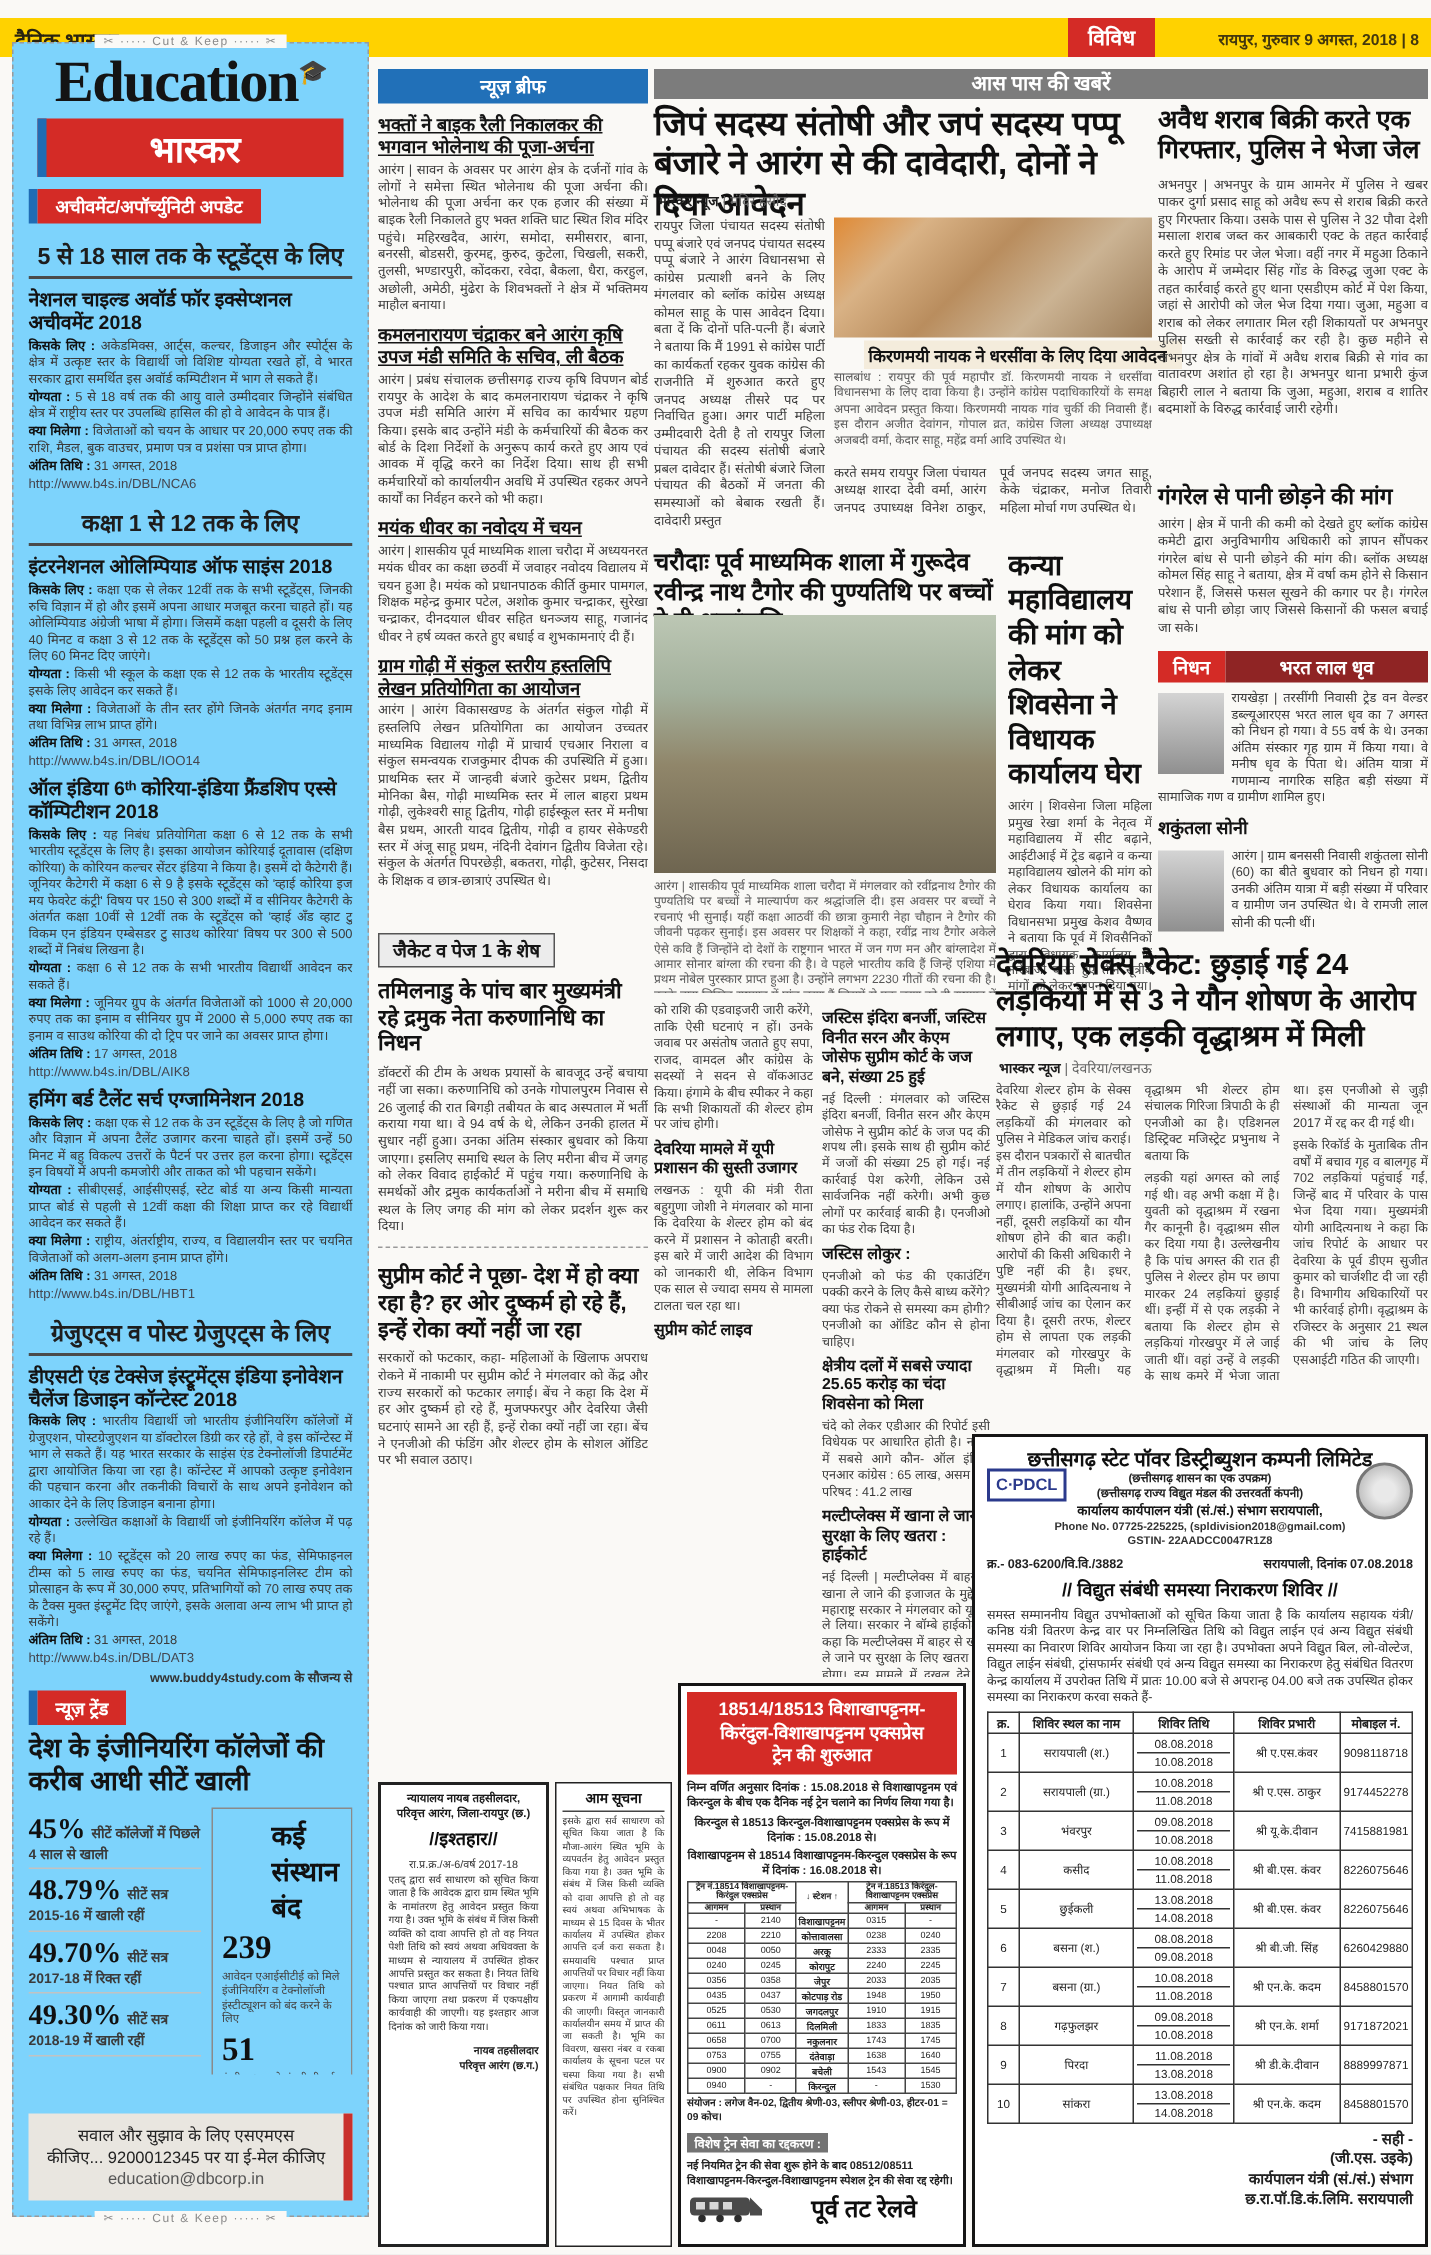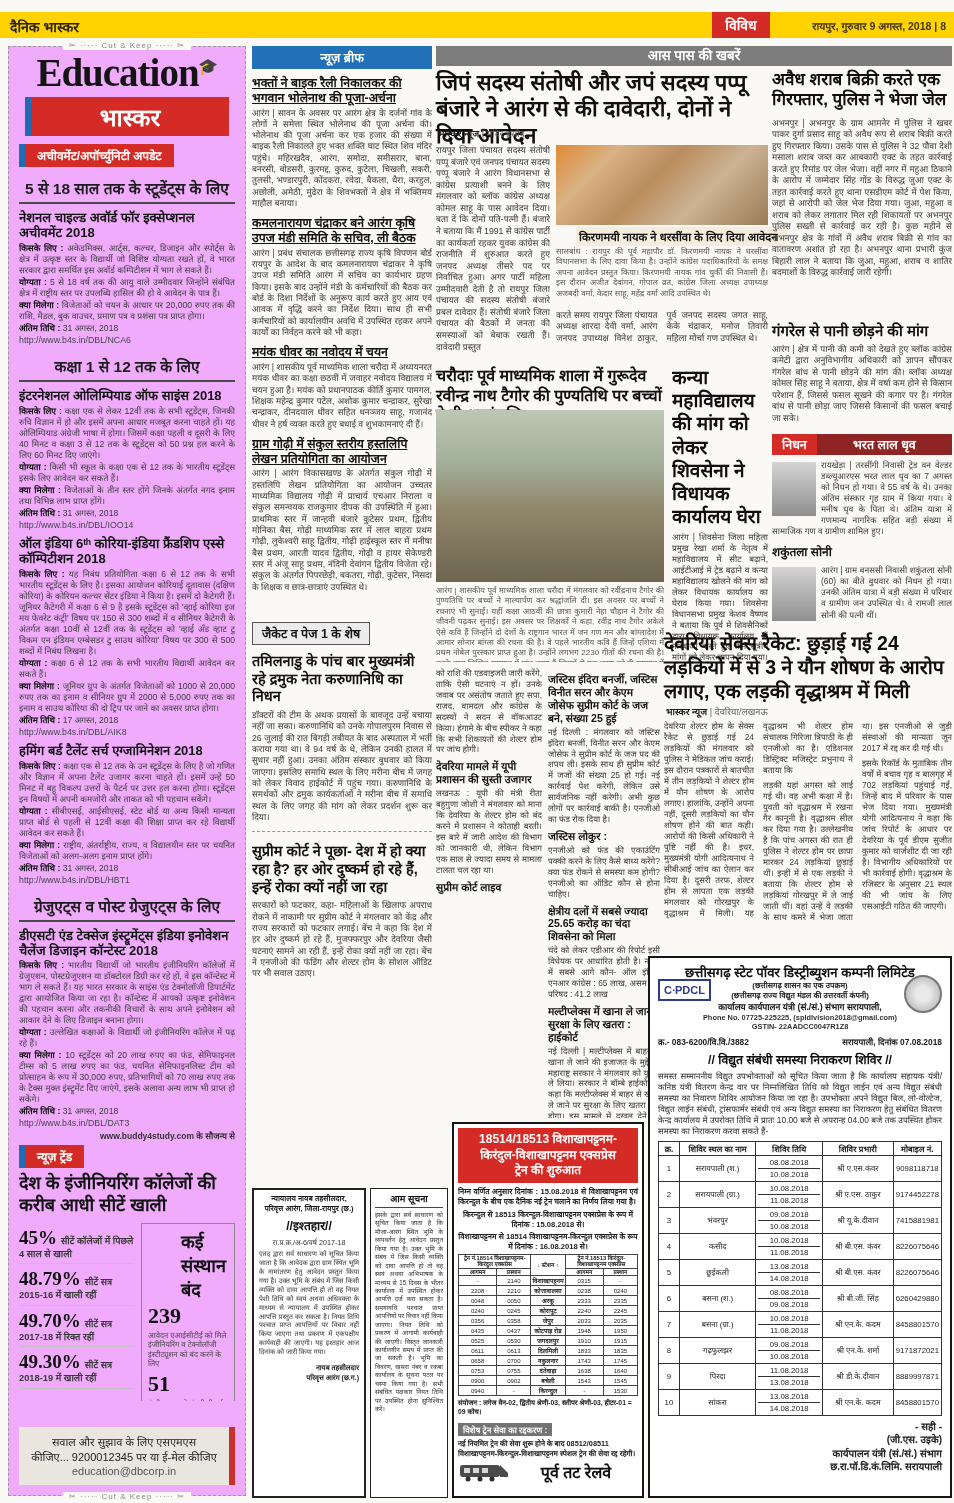--- a/index.html
+++ b/index.html
@@ -8,21 +8,21 @@
   .abs{position:absolute;}
   p{margin:0;}
   h1,h2,h3,h4{margin:0;font-weight:bold;}
   
   .mast{left:0;top:12px;width:954px;height:26px;background:#ffd200;}
   .mast-paper{position:absolute;left:10px;top:5px;font-size:14px;font-weight:bold;color:#2a2410;}
   .mast-sec{position:absolute;left:712px;top:0;width:58px;height:26px;background:#d42b26;color:#fff;
             font-size:14px;font-weight:bold;text-align:center;line-height:26px;}
   .mast-date{position:absolute;right:8px;top:7px;font-size:10.5px;font-weight:bold;color:#43380d;}
   
-  .edu{left:8px;top:46px;width:238px;height:1450px;border:1px dashed #9a9a9a;background:#f0abfc;
+  .edu{left:8px;top:28px;width:238px;height:1450px;border:1px dashed #9a9a9a;background:#7dd3fc;
        padding:6px 10px;box-sizing:border-box;}
   .cutkeep{position:absolute;left:50%;transform:translateX(-50%);background:#faf9f6;color:#8a8a8a;
            font-size:8px;letter-spacing:1px;padding:0 6px;white-space:nowrap;}
   .ck-top{top:-6px;} .ck-bot{bottom:-6px;}
   .edu-flow{height:1348px;overflow:hidden;}
   .edu-logo{font-family:"Liberation Serif",serif;font-weight:bold;font-size:39px;letter-spacing:-1px;
             color:#141414;text-align:center;line-height:1.05;position:relative;}
   .cap-icon{font-size:16px;position:relative;top:-14px;}
   .edu-bhaskar{background:#d42b26;border-left:6px solid #1f6cb4;color:#fff;text-align:center;
                font-size:24px;font-weight:bold;padding:3px 0;margin:3px 6px 8px;}

